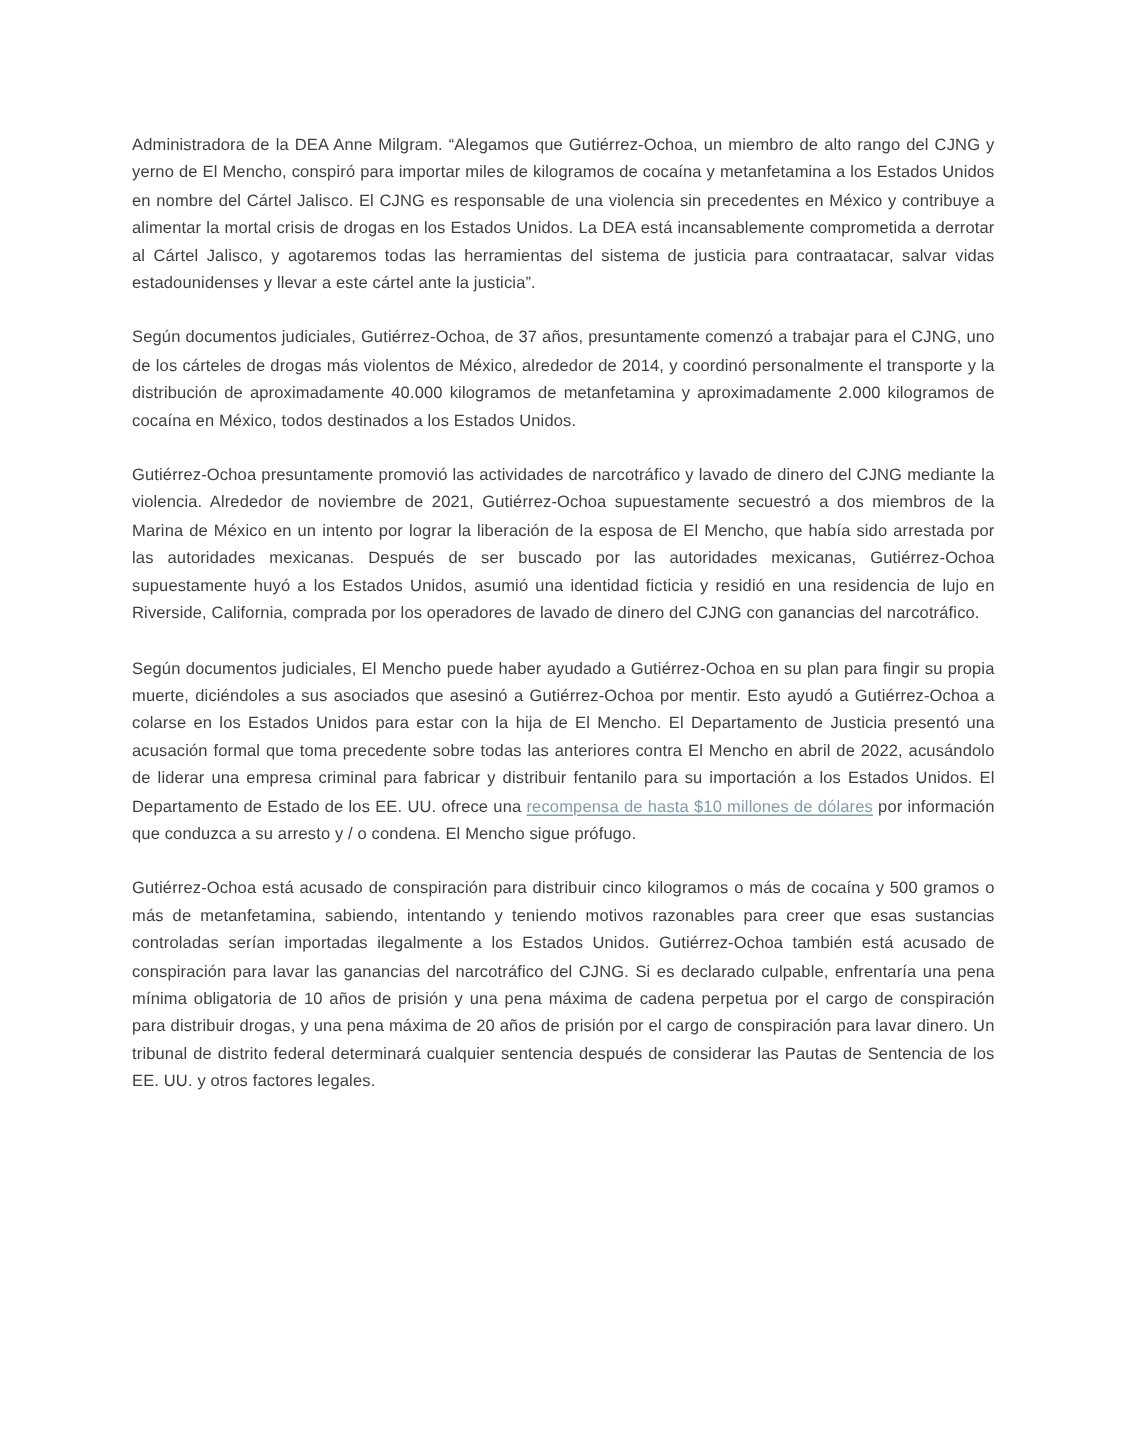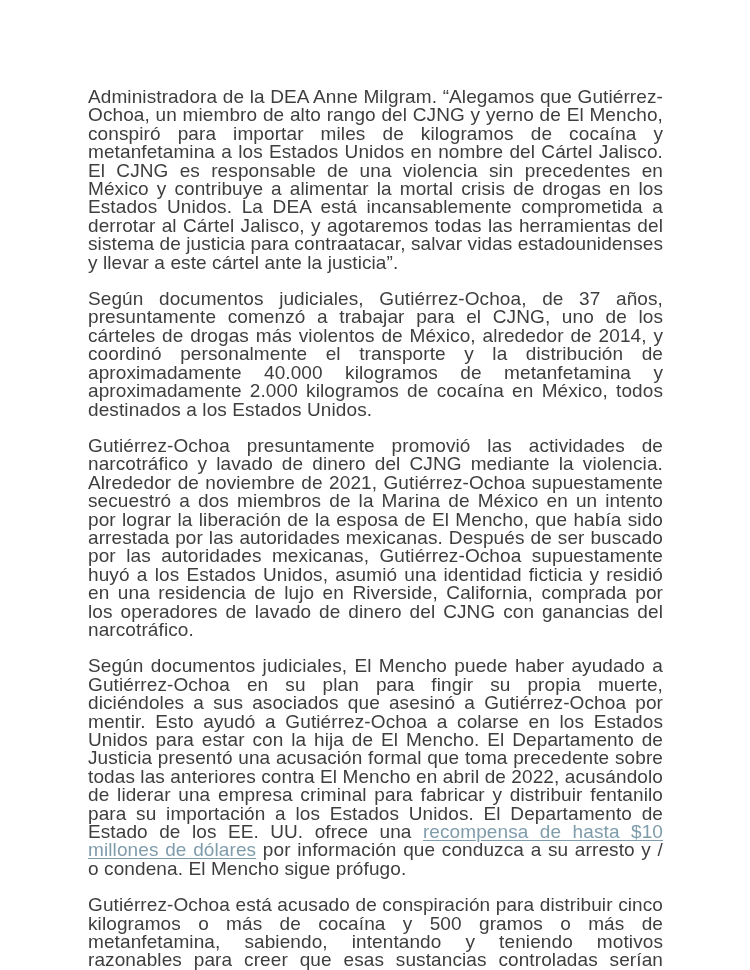--- a/index.html
+++ b/index.html
@@ -14,21 +14,21 @@
   }
   .page {
     box-sizing: border-box;
     width: 750px;
     height: 970px;
     padding: 88px 87px 0 88px;
     background: #ffffff;
   }
   .doc-paragraph {
     font-family: "Liberation Sans", "DejaVu Sans", sans-serif;
-    font-size: 19px;
+    font-size: 11px;
     line-height: 18.4px;
     color: #3e3e3e;
     text-align: justify;
     margin: 0 0 18px 0;
     letter-spacing: 0.1px;
   }
   .doc-link {
     color: #7f9cab;
     text-decoration: underline;
     text-decoration-color: #7f9cab;

